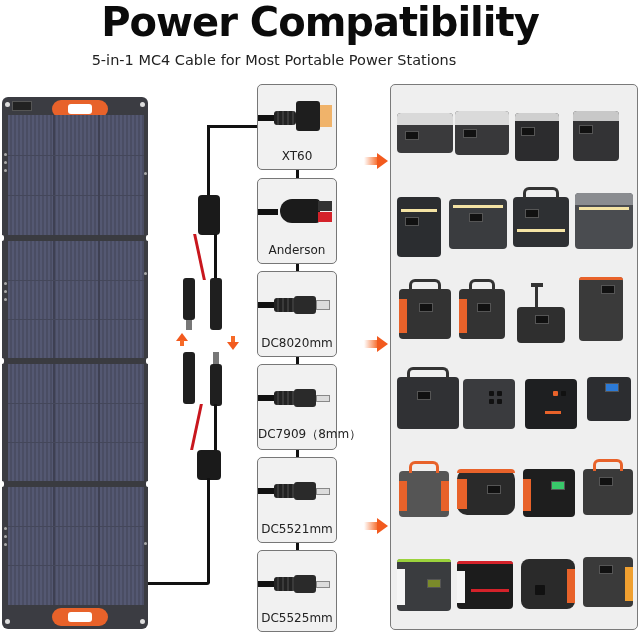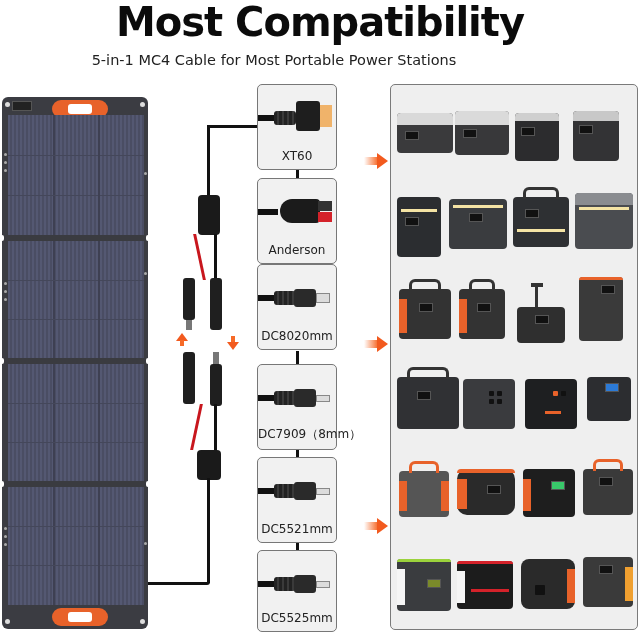--- a/index.html
+++ b/index.html
@@ -68,21 +68,21 @@
   .station .top { position:absolute; left:0; right:0; top:0; height: 12px; border-radius: 4px 4px 0 0; }
   .station .screen { position:absolute; left: 8px; top: 18px; width: 14px; height: 9px; background:#111; border:1px solid #555; }
   .station .port { position:absolute; width: 5px; height: 5px; background:#111; border-radius:1px; }
   .station .stripe { position:absolute; left: 4px; right: 4px; height: 3px; background:#f4e3a4; }
   .station .side { position:absolute; top: 10px; bottom: 6px; width: 8px; background:#e8622a; }
   .station .handlebar { position:absolute; left: 10px; right: 10px; top: -10px; height: 12px; border: 3px solid #333; border-bottom:none; border-radius: 6px 6px 0 0; }
 </style>
 </head>
 <body>
 
-<div class="title">Most Compatibility</div>
+<div class="title">Power Compatibility</div>
 <div class="subtitle">5-in-1 MC4 Cable for Most Portable Power Stations</div>
 
 <div class="panel">
   <div class="handle" style="top:3px;">
       <div class="hole"></div>
     </div>
   <div class="jbox"></div>
   <div class="grom" style="left:3px;top:5px;"></div>
     <div class="grom" style="right:3px;top:5px;"></div>
 
@@ -171,21 +171,21 @@
 </div>
 <div class="conn" style="top:178px;">
   <div class="plug and">
       <div class="cord"></div>
       <div class="body"></div>
       <div class="pin"></div>
       <div class="pin2"></div>
     </div>
   <div class="label">Anderson</div>
 </div>
-<div class="conn" style="top:264px;">
+<div class="conn" style="top:271px;">
   <div class="plug">
       <div class="cord"></div>
       <div class="ribs"></div>
       <div class="body"></div>
       <div class="pin"></div>
     </div>
   <div class="label">DC8020mm</div>
 </div>
 <div class="conn" style="top:364px;text-decoration:underline;">
   <div class="plug">

